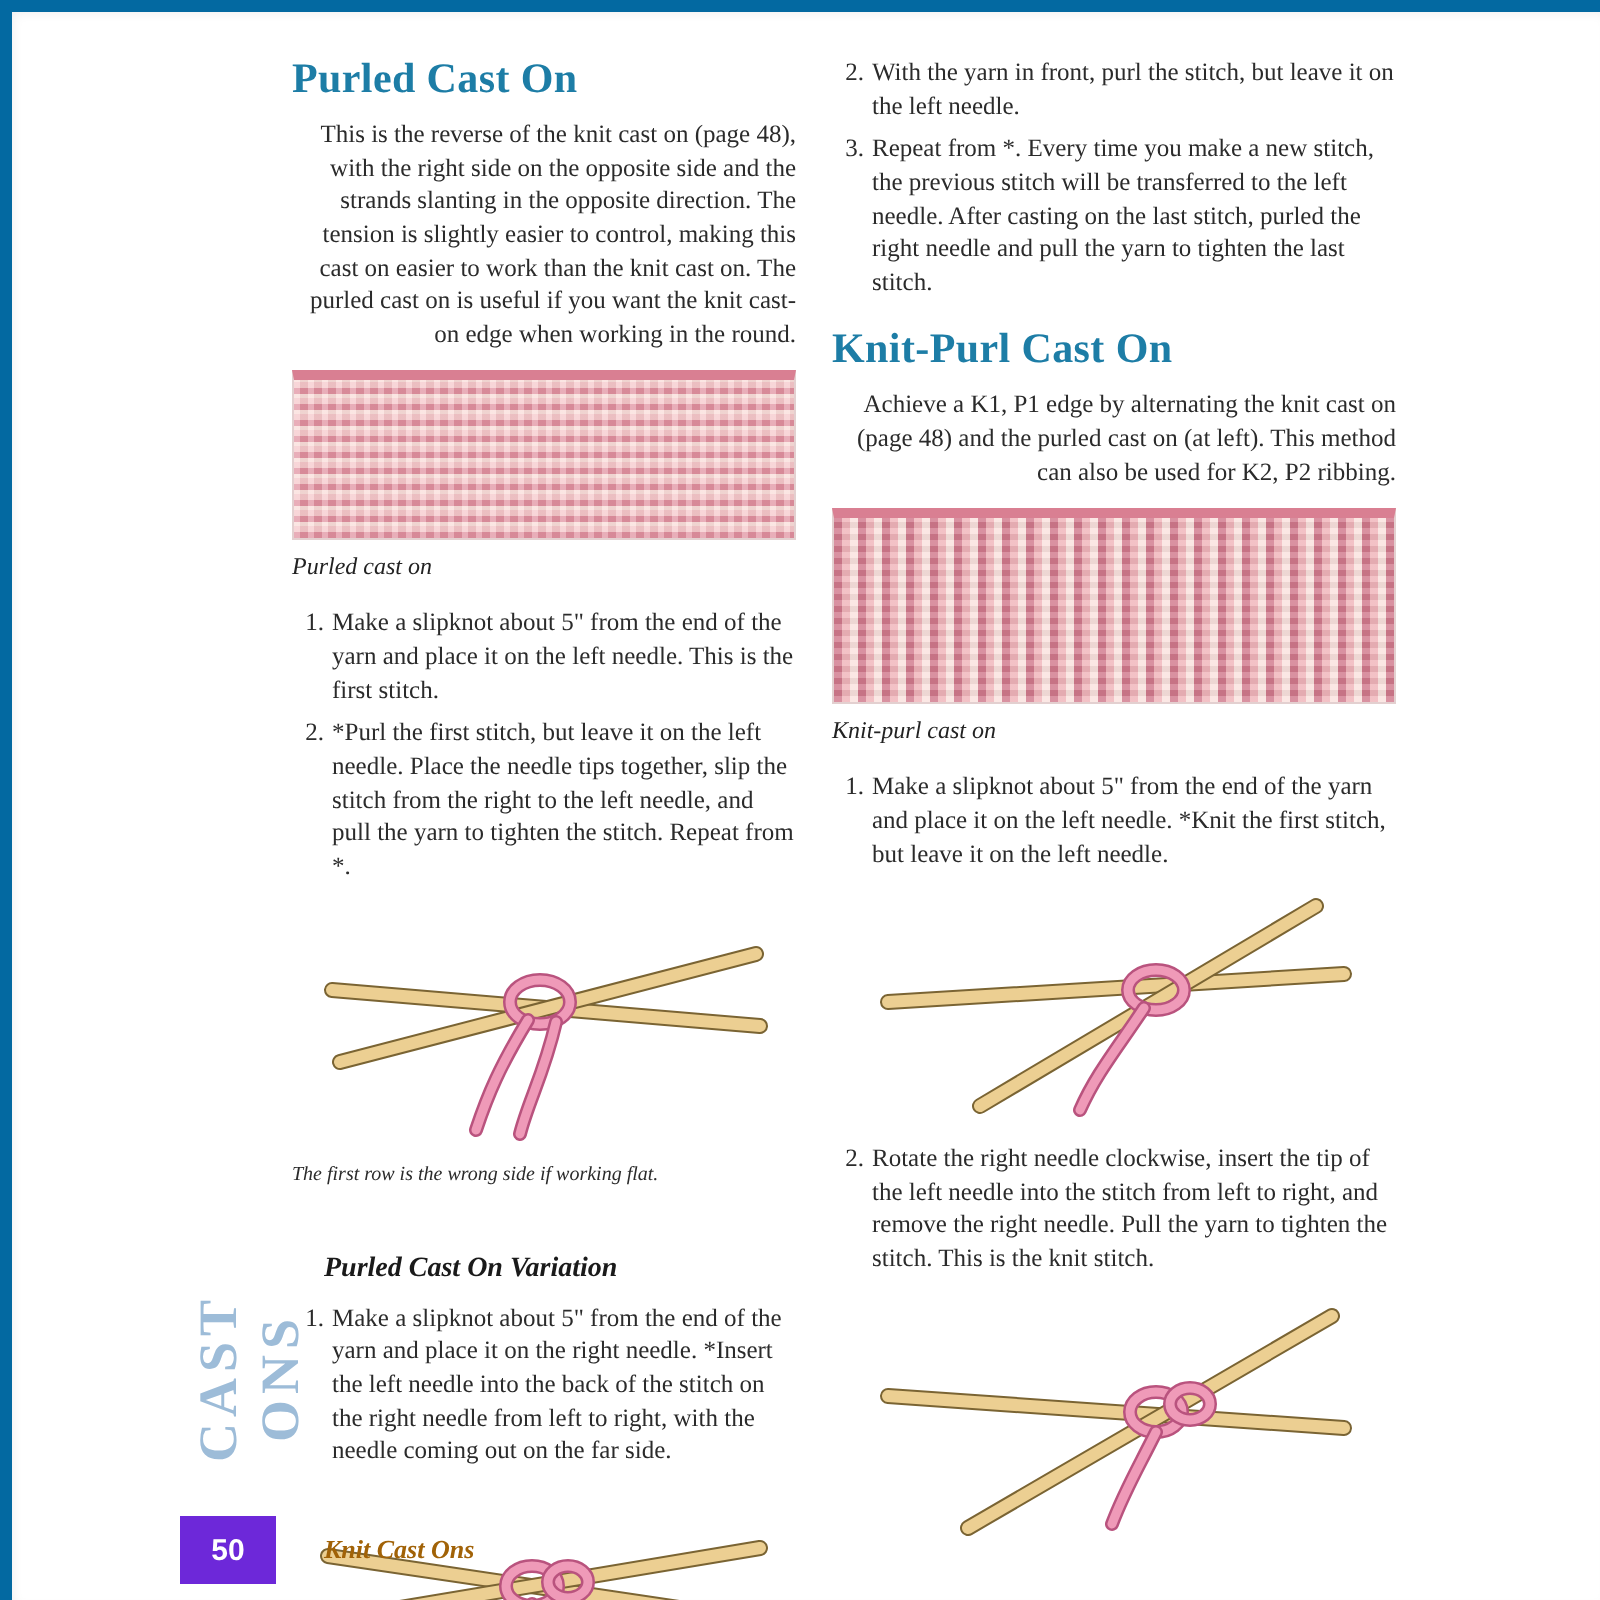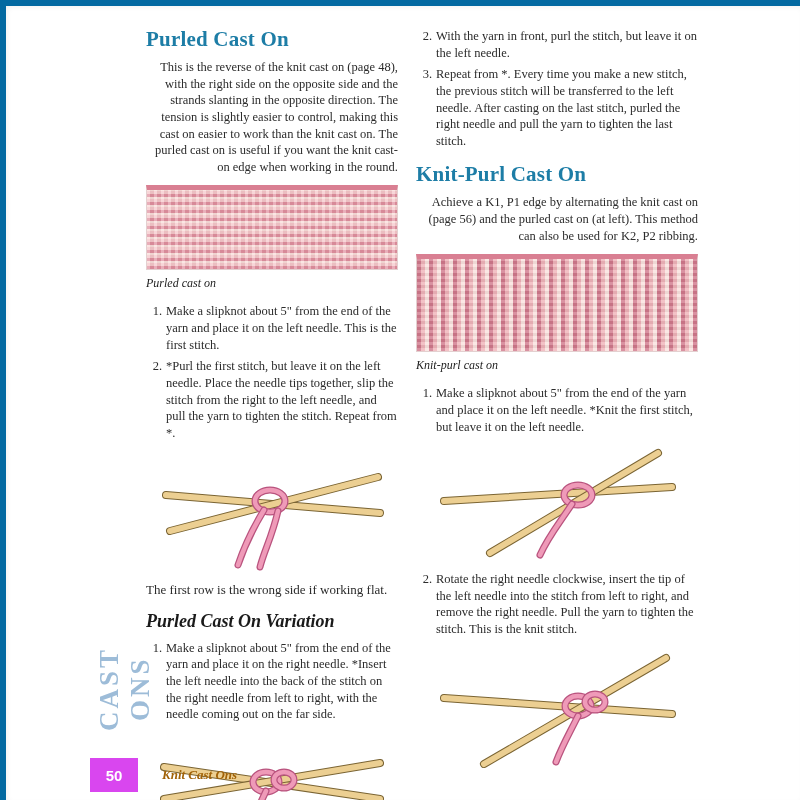--- a/index.html
+++ b/index.html
@@ -44,35 +44,35 @@
   }
   p.caption{
     font-size:12px;font-style:italic;margin:0 0 12px 0;color:#222;
   }
   ol.steps{list-style:none;margin:0 0 8px 0;padding:0;}
   ol.steps li{
     display:flex;font-size:12.5px;line-height:1.33;margin:0 0 5px 0;
   }
   ol.steps .num{flex:0 0 16px;text-align:right;padding-right:4px;}
   ol.steps .txt{flex:1;}
-  .note{font-size:13px;line-height:1.33;margin:6px 0 12px 0;}
+  .note{font-size:10px;line-height:1.33;margin:6px 0 32px 0;font-style:italic;}
   h3.variation{
-    font-size:18px;font-weight:bold;font-style:italic;margin:4px 0 8px 0;color:#1a1a1a;
+    font-size:14px;font-weight:bold;font-style:italic;margin:4px 0 8px 16px;color:#1a1a1a;
   }
   .illus{display:block;margin:6px auto 10px auto;}
   .sidebar-label{
     position:absolute;left:88px;top:608px;height:150px;width:34px;
     writing-mode:vertical-rl;transform:rotate(180deg);
     font-size:27px;font-weight:bold;letter-spacing:3px;
     color:#9dbcd8;font-family:"Liberation Serif", serif;
     text-align:center;
   }
   .pagenum-box{
     position:absolute;left:84px;top:752px;width:48px;height:34px;
-    background:#d946ef;color:#ffffff;display:flex;align-items:center;justify-content:center;
+    background:#6d28d9;color:#ffffff;display:flex;align-items:center;justify-content:center;
     font-size:15px;font-weight:bold;font-family:"Liberation Sans", sans-serif;
   }
   .footer-title{
     position:absolute;left:156px;top:761px;
     font-size:13px;font-weight:bold;font-style:italic;color:#a16207;
   }
 </style>
 </head>
 <body>
 
@@ -140,21 +140,21 @@
         <span class="num">2.</span>
         <span class="txt">With the yarn in front, purl the stitch, but leave it on the left needle.</span>
       </li>
       <li>
         <span class="num">3.</span>
         <span class="txt">Repeat from *. Every time you make a new stitch, the previous stitch will be transferred to the left needle. After casting on the last stitch, purled the right needle and pull the yarn to tighten the last stitch.</span>
       </li>
     </ol>
 
     <h2 class="section" style="margin-top:14px;">Knit-Purl Cast On</h2>
-    <p class="body">Achieve a K1, P1 edge by alternating the knit cast on (page 56) and the purled cast on (at left). This method can also be used for K2, P2 ribbing.</p>
+    <p class="body">Achieve a K1, P1 edge by alternating the knit cast on (page 48) and the purled cast on (at left). This method can also be used for K2, P2 ribbing.</p>
 
     <div class="photo photo-ribbing"></div>
     <p class="caption">Knit-purl cast on</p>
 
     <ol class="steps">
       <li>
         <span class="num">1.</span>
         <span class="txt">Make a slipknot about 5" from the end of the yarn and place it on the left needle. *Knit the first stitch, but leave it on the left needle.</span>
       </li>
     </ol>

